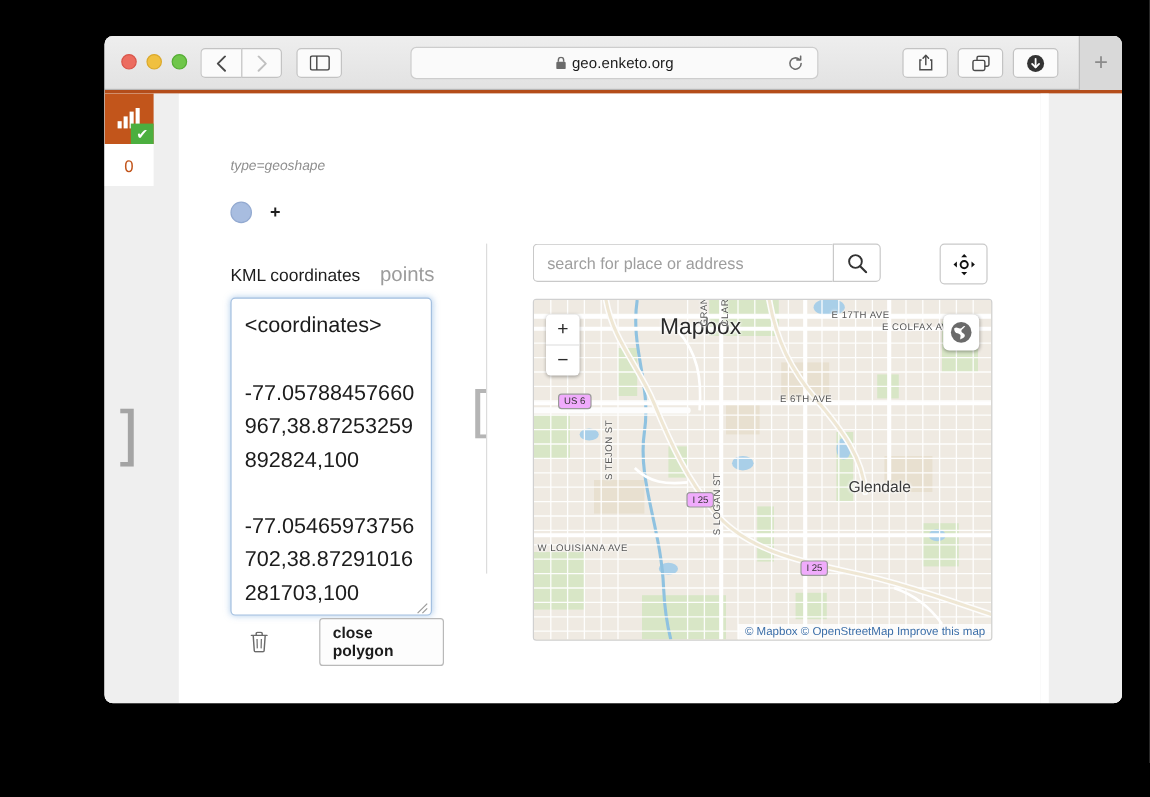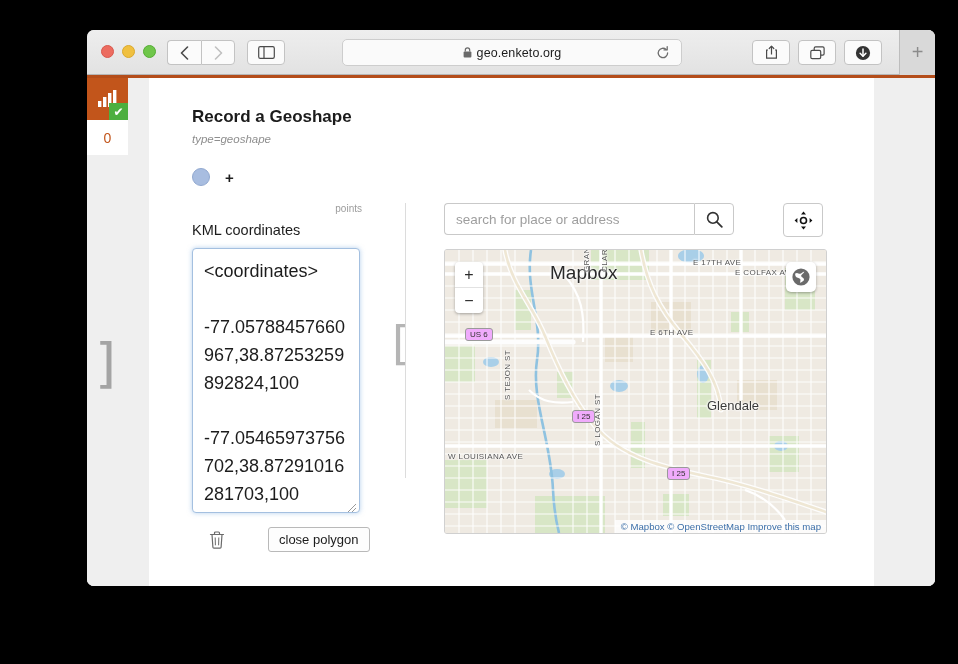--- a/index.html
+++ b/index.html
@@ -272,22 +272,22 @@
 
   .col-left {
     position: absolute;
     left: 0;
     top: 0;
     width: 178px;
   }
   .points-label {
     position: absolute;
     right: 8px;
-    top: 0;
-    font-size: 10px;
+    top: 16px;
+    font-size: 17px;
     color: #9c9c9c;
   }
   .kml-label {
     position: absolute;
     left: 0;
     top: 19px;
     font-size: 14.5px;
     color: #1c1c1c;
   }
   .kml-box {
@@ -318,25 +318,26 @@
     right: 2px;
     bottom: 1px;
     width: 12px;
     height: 12px;
     color: #9a9a9a;
   }
 
   .kml-actions {
     position: absolute;
     left: 0;
-    top: 324px;
+    top: 312px;
     display: flex;
     align-items: center;
     gap: 0;
     width: 178px;
+    font-weight: bold;
   }
   .trash-btn {
     width: 26px;
     display: flex;
     align-items: center;
     justify-content: center;
     color: #6a6a6a;
     margin-left: 12px;
   }
   .close-poly-btn {
@@ -616,21 +617,20 @@
           </svg>
           <span class="tile-check">✔</span>
         </div>
         <div class="tile-count">0</div>
         <div class="scrollbar-left">]</div>
       </div>
 
       <div class="page-card">
         <div class="page-inner">
 
-          <div class="page-title">Record a Geoshape</div>
           <div class="page-subtitle">type=geoshape</div>
 
           <div class="marker-row">
             <div class="marker-dot"></div>
             <div class="plus-icon">+</div>
           </div>
 
           <div class="cols">
 
             <div class="col-left">

